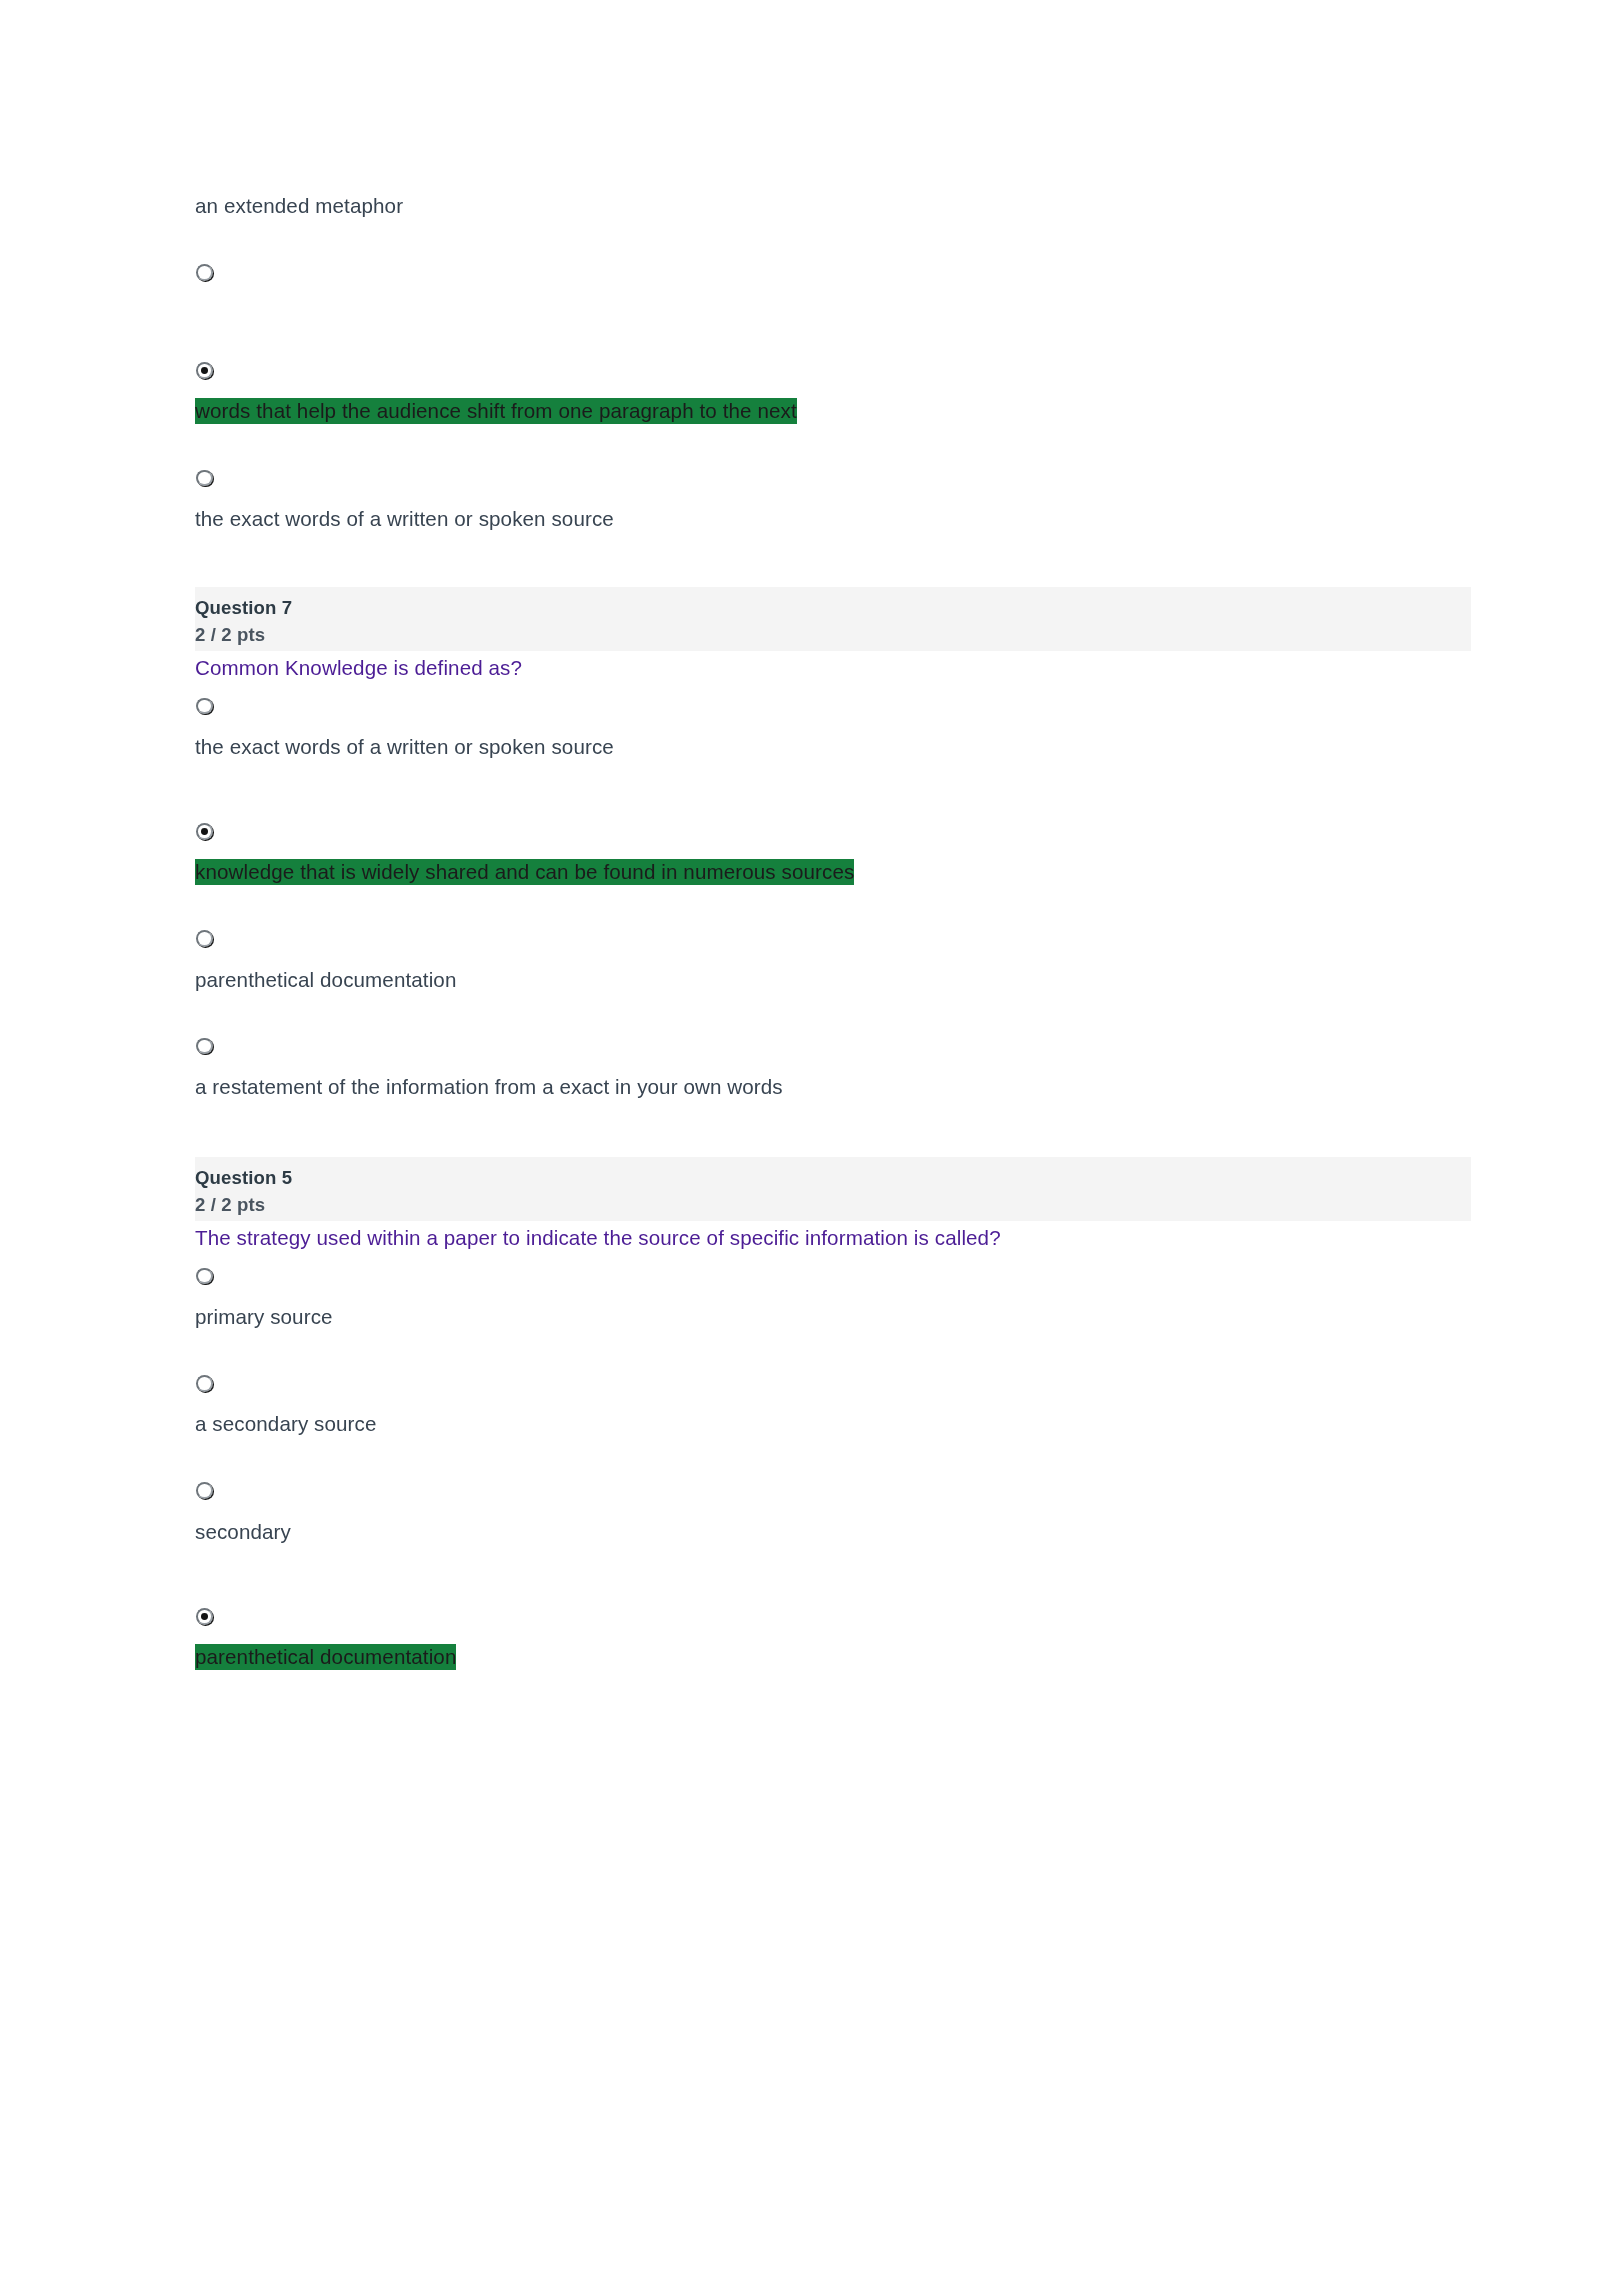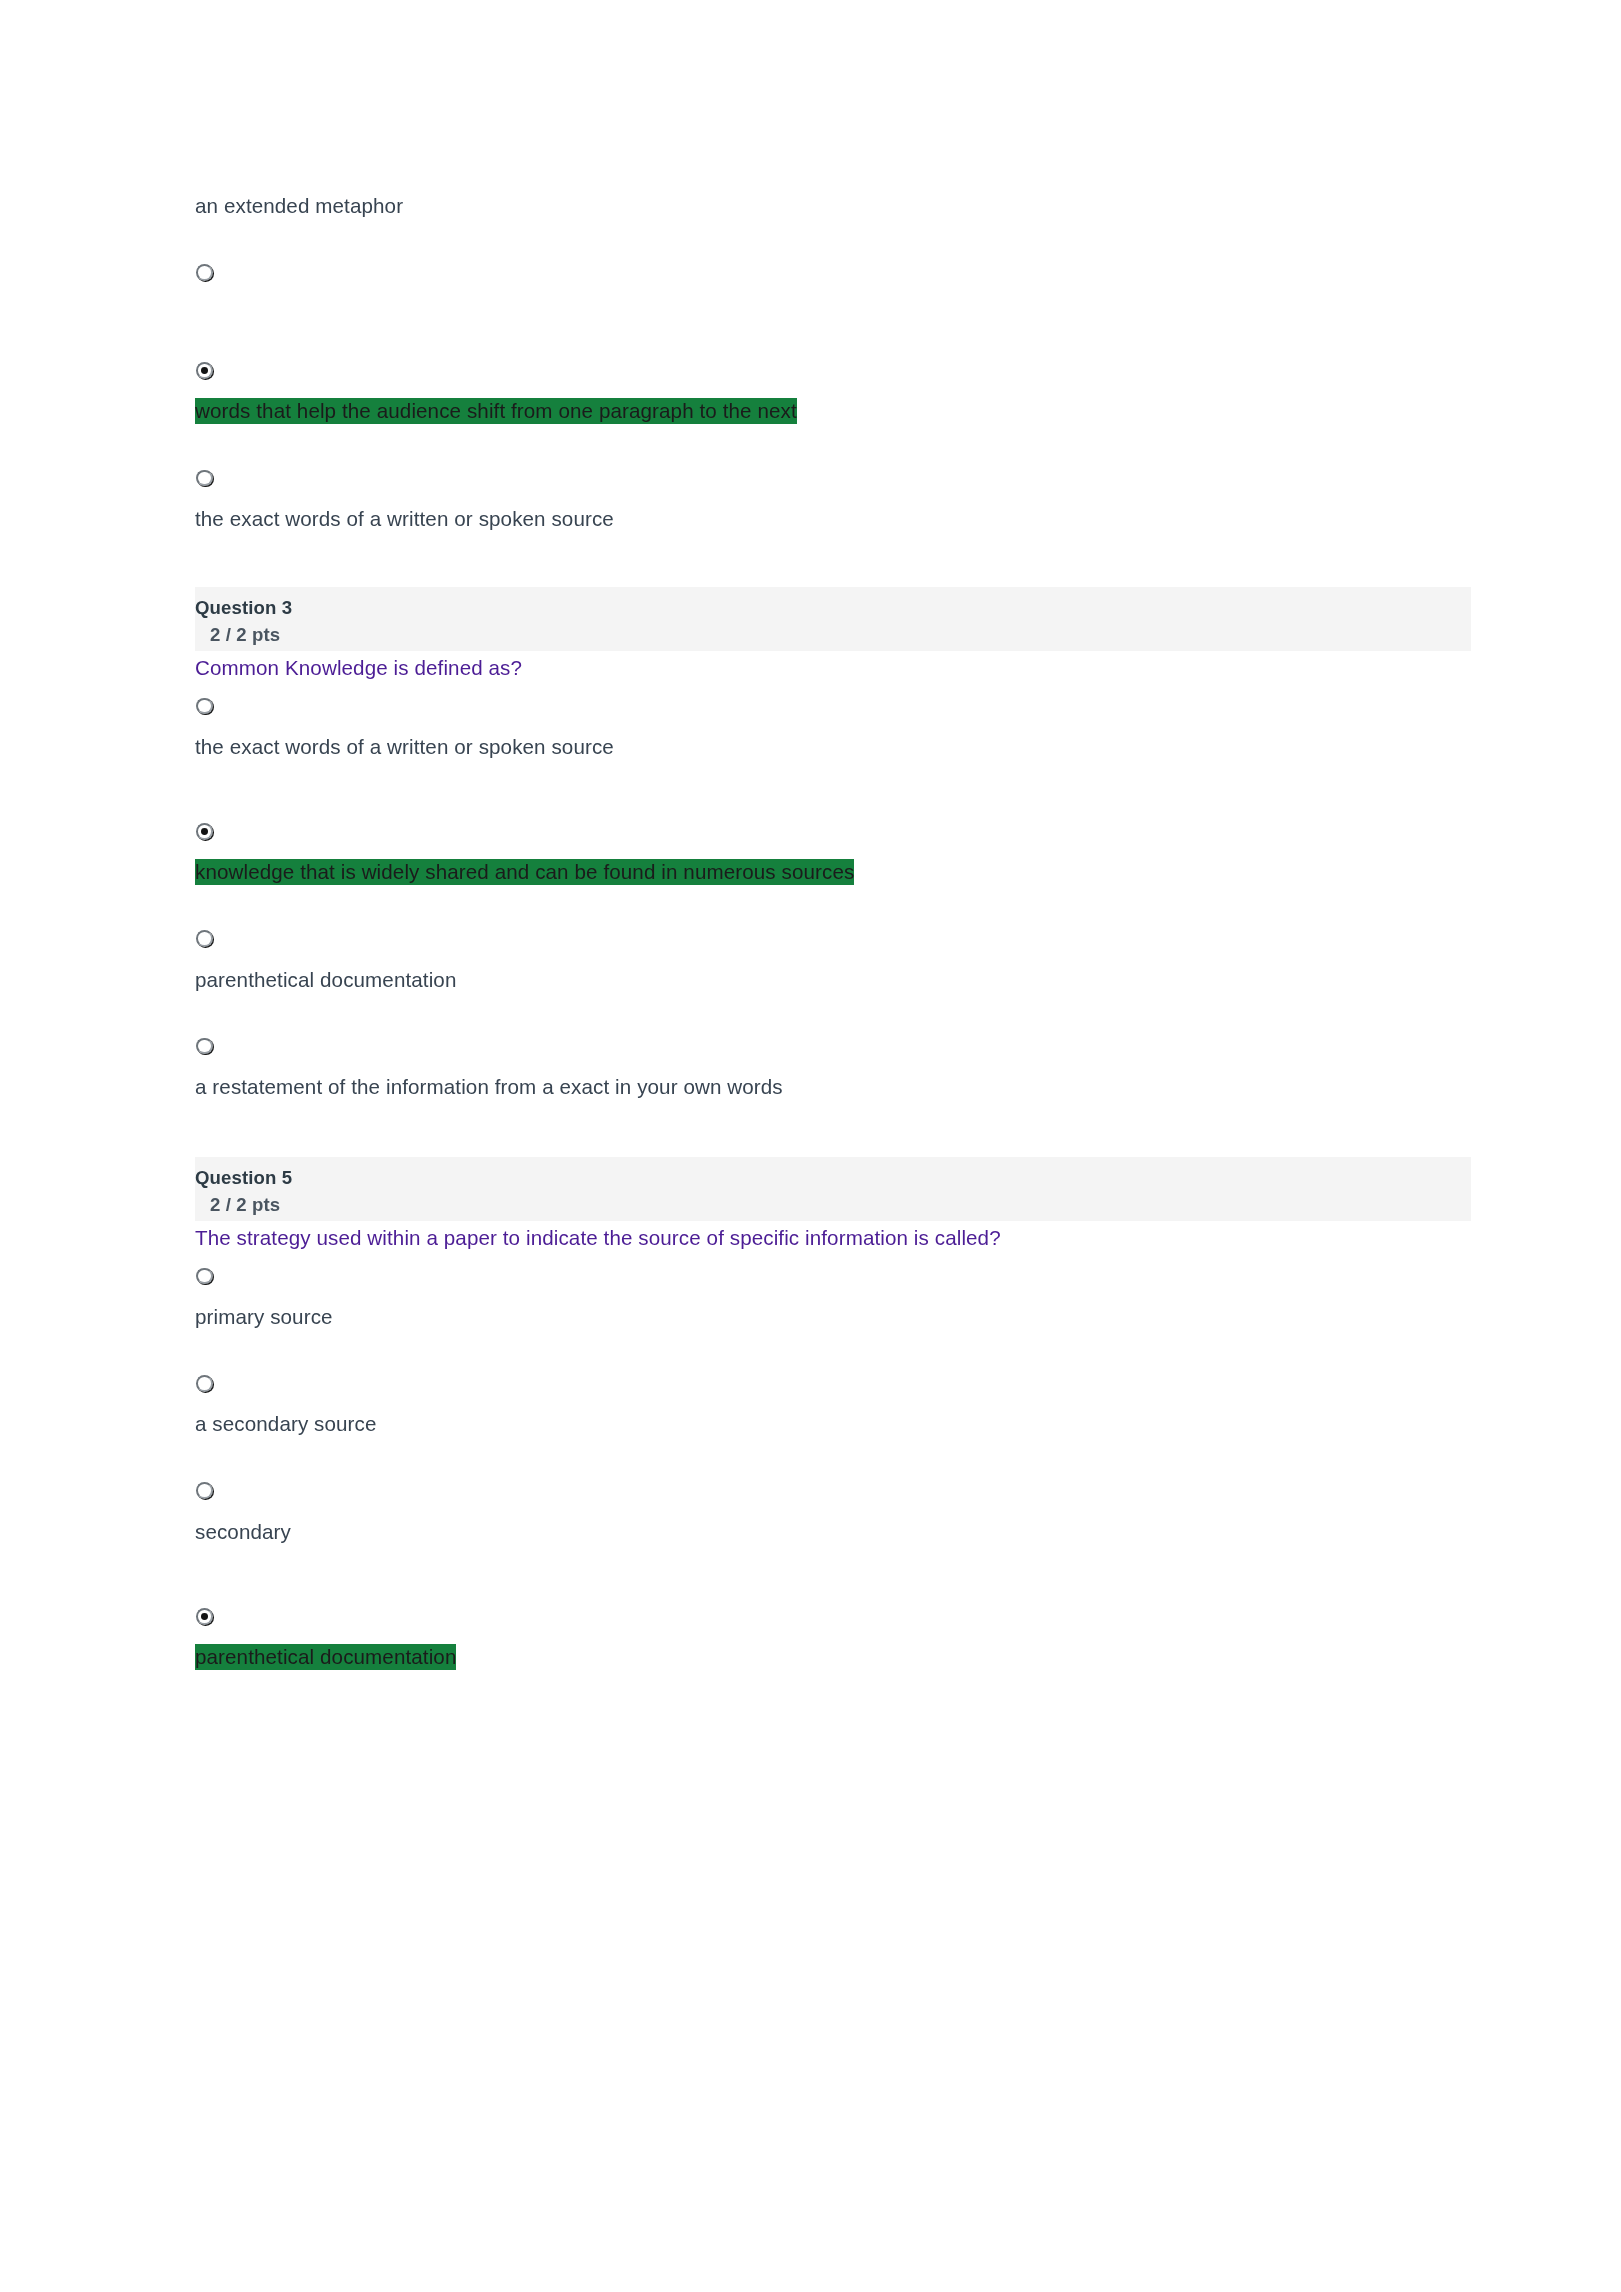--- a/index.html
+++ b/index.html
@@ -104,21 +104,20 @@
     font-weight: bold;
     color: #2d3b45;
     letter-spacing: 0.1px;
   }
   .question-points {
     font-size: 18.6px;
     line-height: 25.5px;
     font-weight: bold;
     color: #4a5560;
     letter-spacing: 0.1px;
-    margin-left: 15px;
   }
   .question-prompt {
     font-size: 20.6px;
     line-height: 29px;
     color: #4c1d95;
     letter-spacing: 0.1px;
     padding-top: 2px;
     white-space: nowrap;
   }
 </style>
@@ -158,21 +157,21 @@
           <span class="radio"></span>
         </div>
         <div class="option-text">the exact words of a written or spoken source</div>
       </div>
     </div>
 
     <div style="height:55px"></div>
 
     <div class="question-block">
       <div class="question-header">
-        <div class="question-title">Question 3</div>
+        <div class="question-title">Question 7</div>
         <div class="question-points">2 / 2 pts</div>
       </div>
       <div class="question-prompt">Common Knowledge is defined as?</div>
 
       <div style="height:7.8px"></div>
 
       <div class="option">
         <div class="option-radio-row">
           <span class="radio"></span>
         </div>

